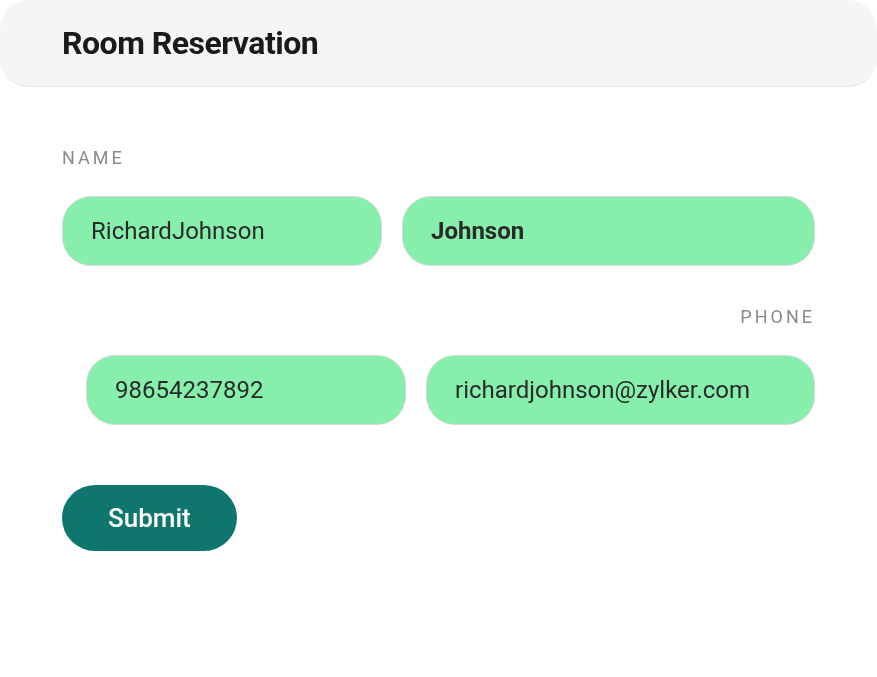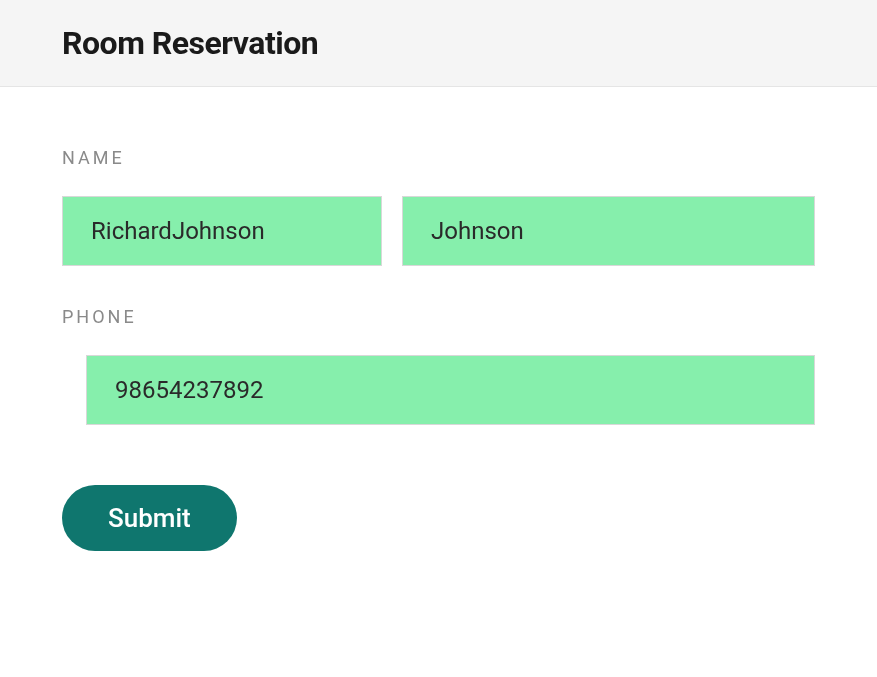--- a/index.html
+++ b/index.html
@@ -1,18 +1,19 @@
 <!DOCTYPE html>
 <html><head>
   <meta charset="utf-8">
   <style>
     * {
       box-sizing: border-box;
       margin: 0;
       padding: 0;
+      border-radius: 29px;
     }
     body {
       font-family: -apple-system, BlinkMacSystemFont, "Segoe UI", Roboto, "Helvetica Neue", Arial, sans-serif;
       background: #ffffff;
       width: 877px;
       height: 677px;
     }
     .header {
       background: #f5f5f5;
       padding: 24px 62px 24px 62px;
@@ -47,20 +48,21 @@
     }
     .section-name {
       margin-bottom: 28px;
     }
     .contact-labels {
       display: flex;
       gap: 20px;
     }
     .contact-labels > div:first-child {
       flex: 0 0 320px;
+      text-align: right;
     }
     .contact-labels > div:last-child {
       flex: 1;
     }
     .submit-btn {
       background: #0f766e;
       color: #ffffff;
       border: none;
       padding: 18px 46px;
       font-size: 26px;
@@ -77,20 +79,21 @@
     }
     .name-inputs {
       display: flex;
       gap: 20px;
     }
     .name-inputs > :first-child {
       flex: 0 0 320px;
     }
     .name-inputs > :last-child {
       flex: 1;
+      font-weight: bold;
     }
     .contact-inputs {
       display: flex;
       gap: 20px;
       padding-left: 24px;
     }
     .contact-inputs > :first-child {
       flex: 0 0 320px;
     }
     .contact-inputs > :last-child {
@@ -117,18 +120,19 @@
   </div>
 
   <div class="contact-section">
     <div class="contact-labels" style="margin-bottom:28px;">
       <div>
         <span class="form-label">PHONE</span>
       </div>
     </div>
     <div class="contact-inputs">
       <input type="text" class="form-input" value="98654237892" style="">
+      <input type="text" class="form-input" value="richardjohnson@zylker.com" style="">
     </div>
   </div>
 
   <button class="submit-btn">Submit</button>
 
 </div>
 
 </body></html>

